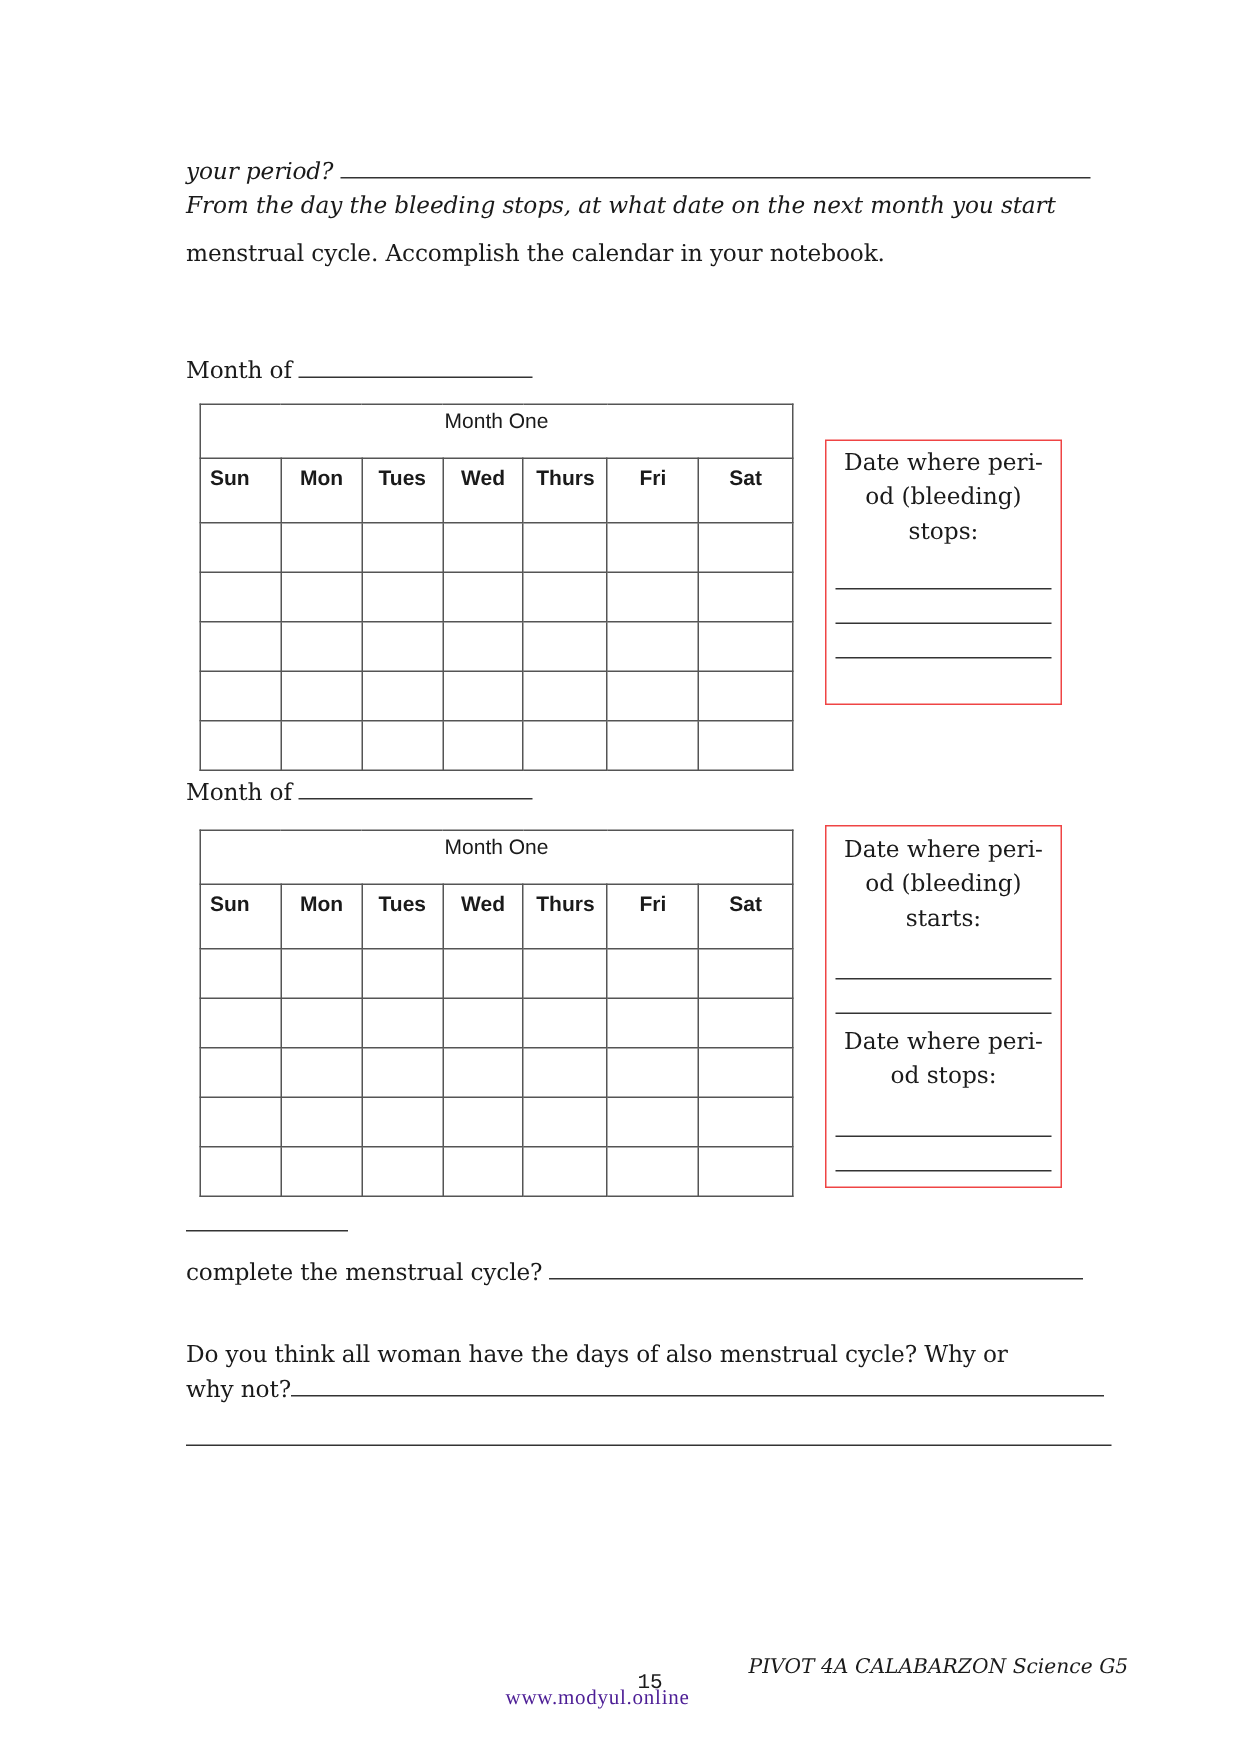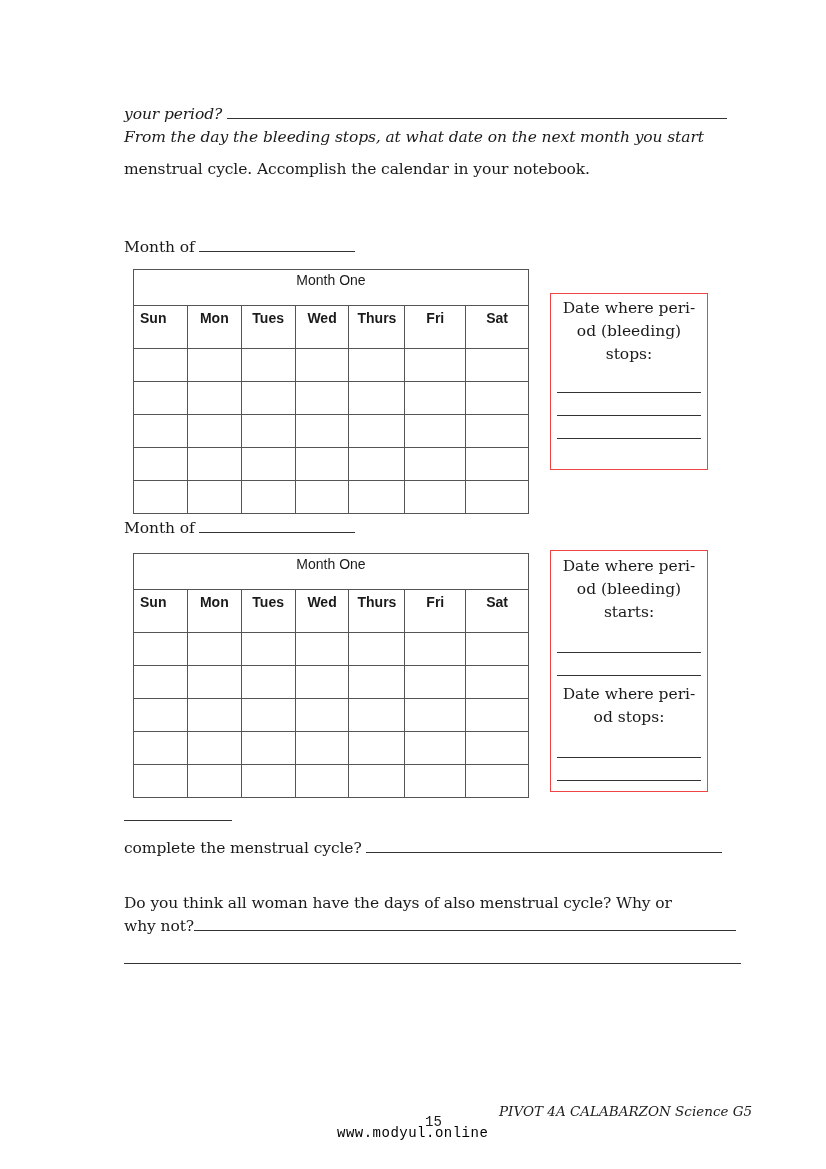--- a/index.html
+++ b/index.html
@@ -12,21 +12,21 @@
   .blank { display: inline-block; border-bottom: 1px solid #333; height: 14px; vertical-align: baseline; }
   .cal { position: absolute; border-collapse: collapse; font-family: "Liberation Sans", sans-serif; }
   .cal td { border: 1px solid #555; padding: 0; }
   .cal .title { text-align: center; font-weight: normal; font-size: 14px; height: 33px; vertical-align: top; padding-top: 2px; }
   .cal .day { font-weight: bold; font-size: 14px; height: 38px; vertical-align: top; text-align: center; padding-top: 4px; margin-left: 28px; }
   .cal .cell { height: 32px; }
   .sidebox { position: absolute; border: 1px solid #ef4444; font-size: 15.5px; line-height: 23px; text-align: center; }
   .sidebox .line { margin: 0 6px; border-bottom: 1px solid #333; }
   .footer-num { font-size: 14px; }
   .footer-title { font-size: 13.5px; font-style: italic; }
-  .watermark { font-family: Liberation Mono, monospace; font-size: 14px; color: #000000; letter-spacing: 0.5px; }
+  .watermark { font-family: Liberation Serif, serif; font-size: 14px; color: #4c1d95; letter-spacing: 0.5px; }
 </style>
 </head>
 <body>
 
 <div class="abs para italic" style="left:124px; top:103px;">
   <div><span>your period?</span> <span class="blank" style="width:500px;"></span></div>
   <div>From the day the bleeding stops, at what date on the next month you start</div>
 </div>
 
 <div class="abs para" style="left:124px; top:158px; width:620px;">

